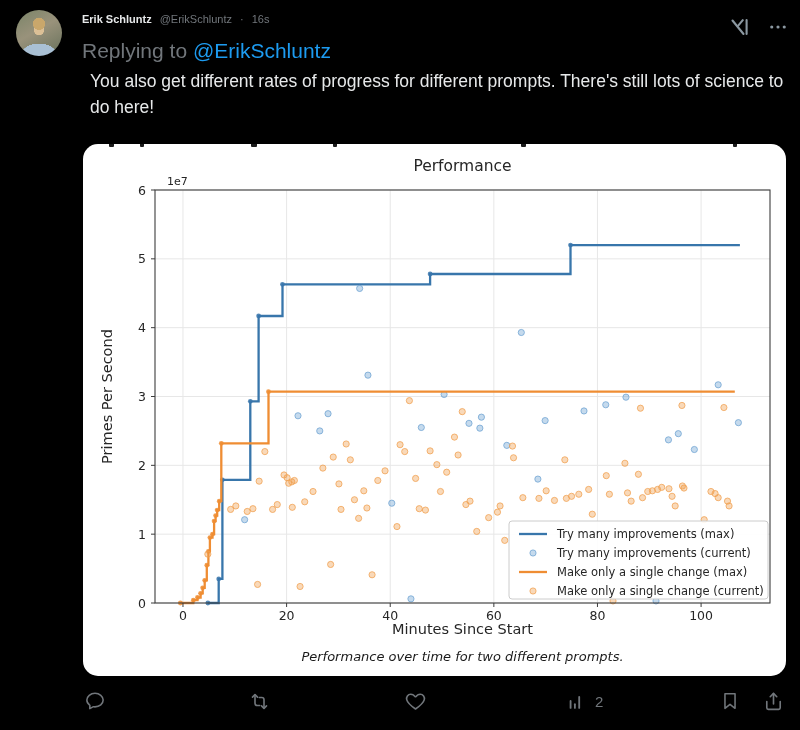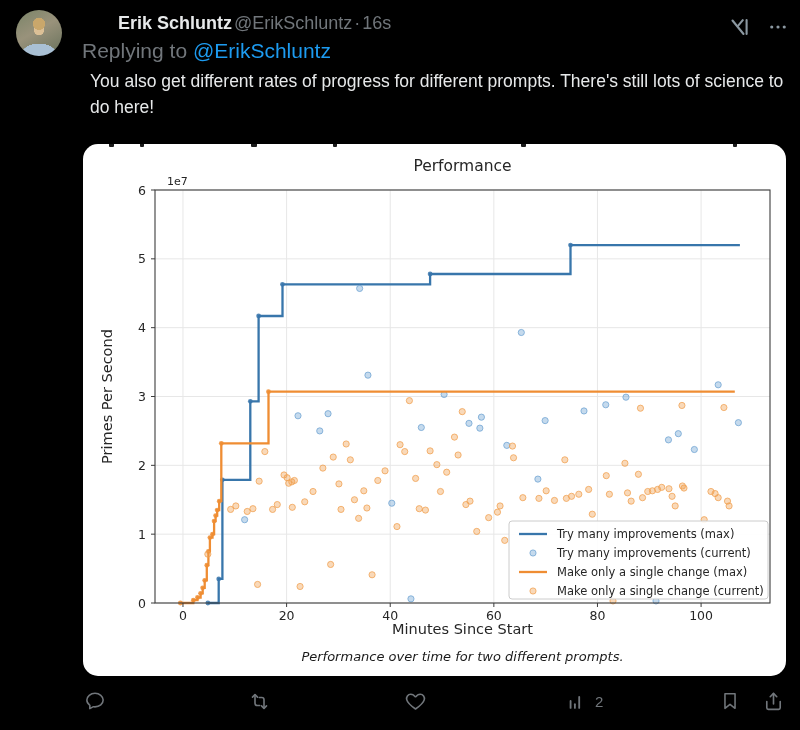--- a/index.html
+++ b/index.html
@@ -4,22 +4,22 @@
 <style>
   html,body{margin:0;padding:0;background:#000;}
   body{width:800px;height:730px;position:relative;overflow:hidden;
        font-family:"Liberation Sans", sans-serif;-webkit-font-smoothing:antialiased;}
   .avatar{position:absolute;left:16px;top:10px;width:46px;height:46px;border-radius:50%;
     background:
       radial-gradient(circle at 50% 30%, #c9a76b 0 15%, rgba(0,0,0,0) 16%),
       radial-gradient(circle at 50% 44%, #dcc096 0 14%, rgba(0,0,0,0) 15%),
       radial-gradient(ellipse 62% 38% at 50% 96%, #a9c0d4 0 60%, rgba(0,0,0,0) 61%),
       linear-gradient(150deg,#7a8468 0%,#99927b 45%,#66705a 100%);}
-  .name-row{position:absolute;left:82px;top:13px;display:flex;align-items:baseline;gap:2px;
-    font-size:18px;white-space:nowrap;margin-left:36px;}
+  .name-row{position:absolute;left:82px;top:13px;display:flex;align-items:baseline;gap:8px;
+    font-size:11px;white-space:nowrap;}
   .author{color:#e7e9ea;font-weight:bold;}
   .muted{color:#71767b;font-weight:normal;}
   .top-icons{position:absolute;top:15px;right:12px;display:flex;align-items:center;gap:16px;}
   .replying{position:absolute;left:82px;top:39px;font-size:21px;color:#71767b;}
   .link{color:#1d9bf0;}
   .body-text{position:absolute;left:90px;top:68px;width:714px;color:#e7e9ea;
     font-size:17.5px;line-height:26px;}
   .card{position:absolute;left:83px;top:144px;width:703px;height:532px;background:#fff;
     border-radius:15px;overflow:hidden;}
   .remnant{position:absolute;top:0;height:3px;background:#1b1b1b;border-radius:0 0 1px 1px;}

